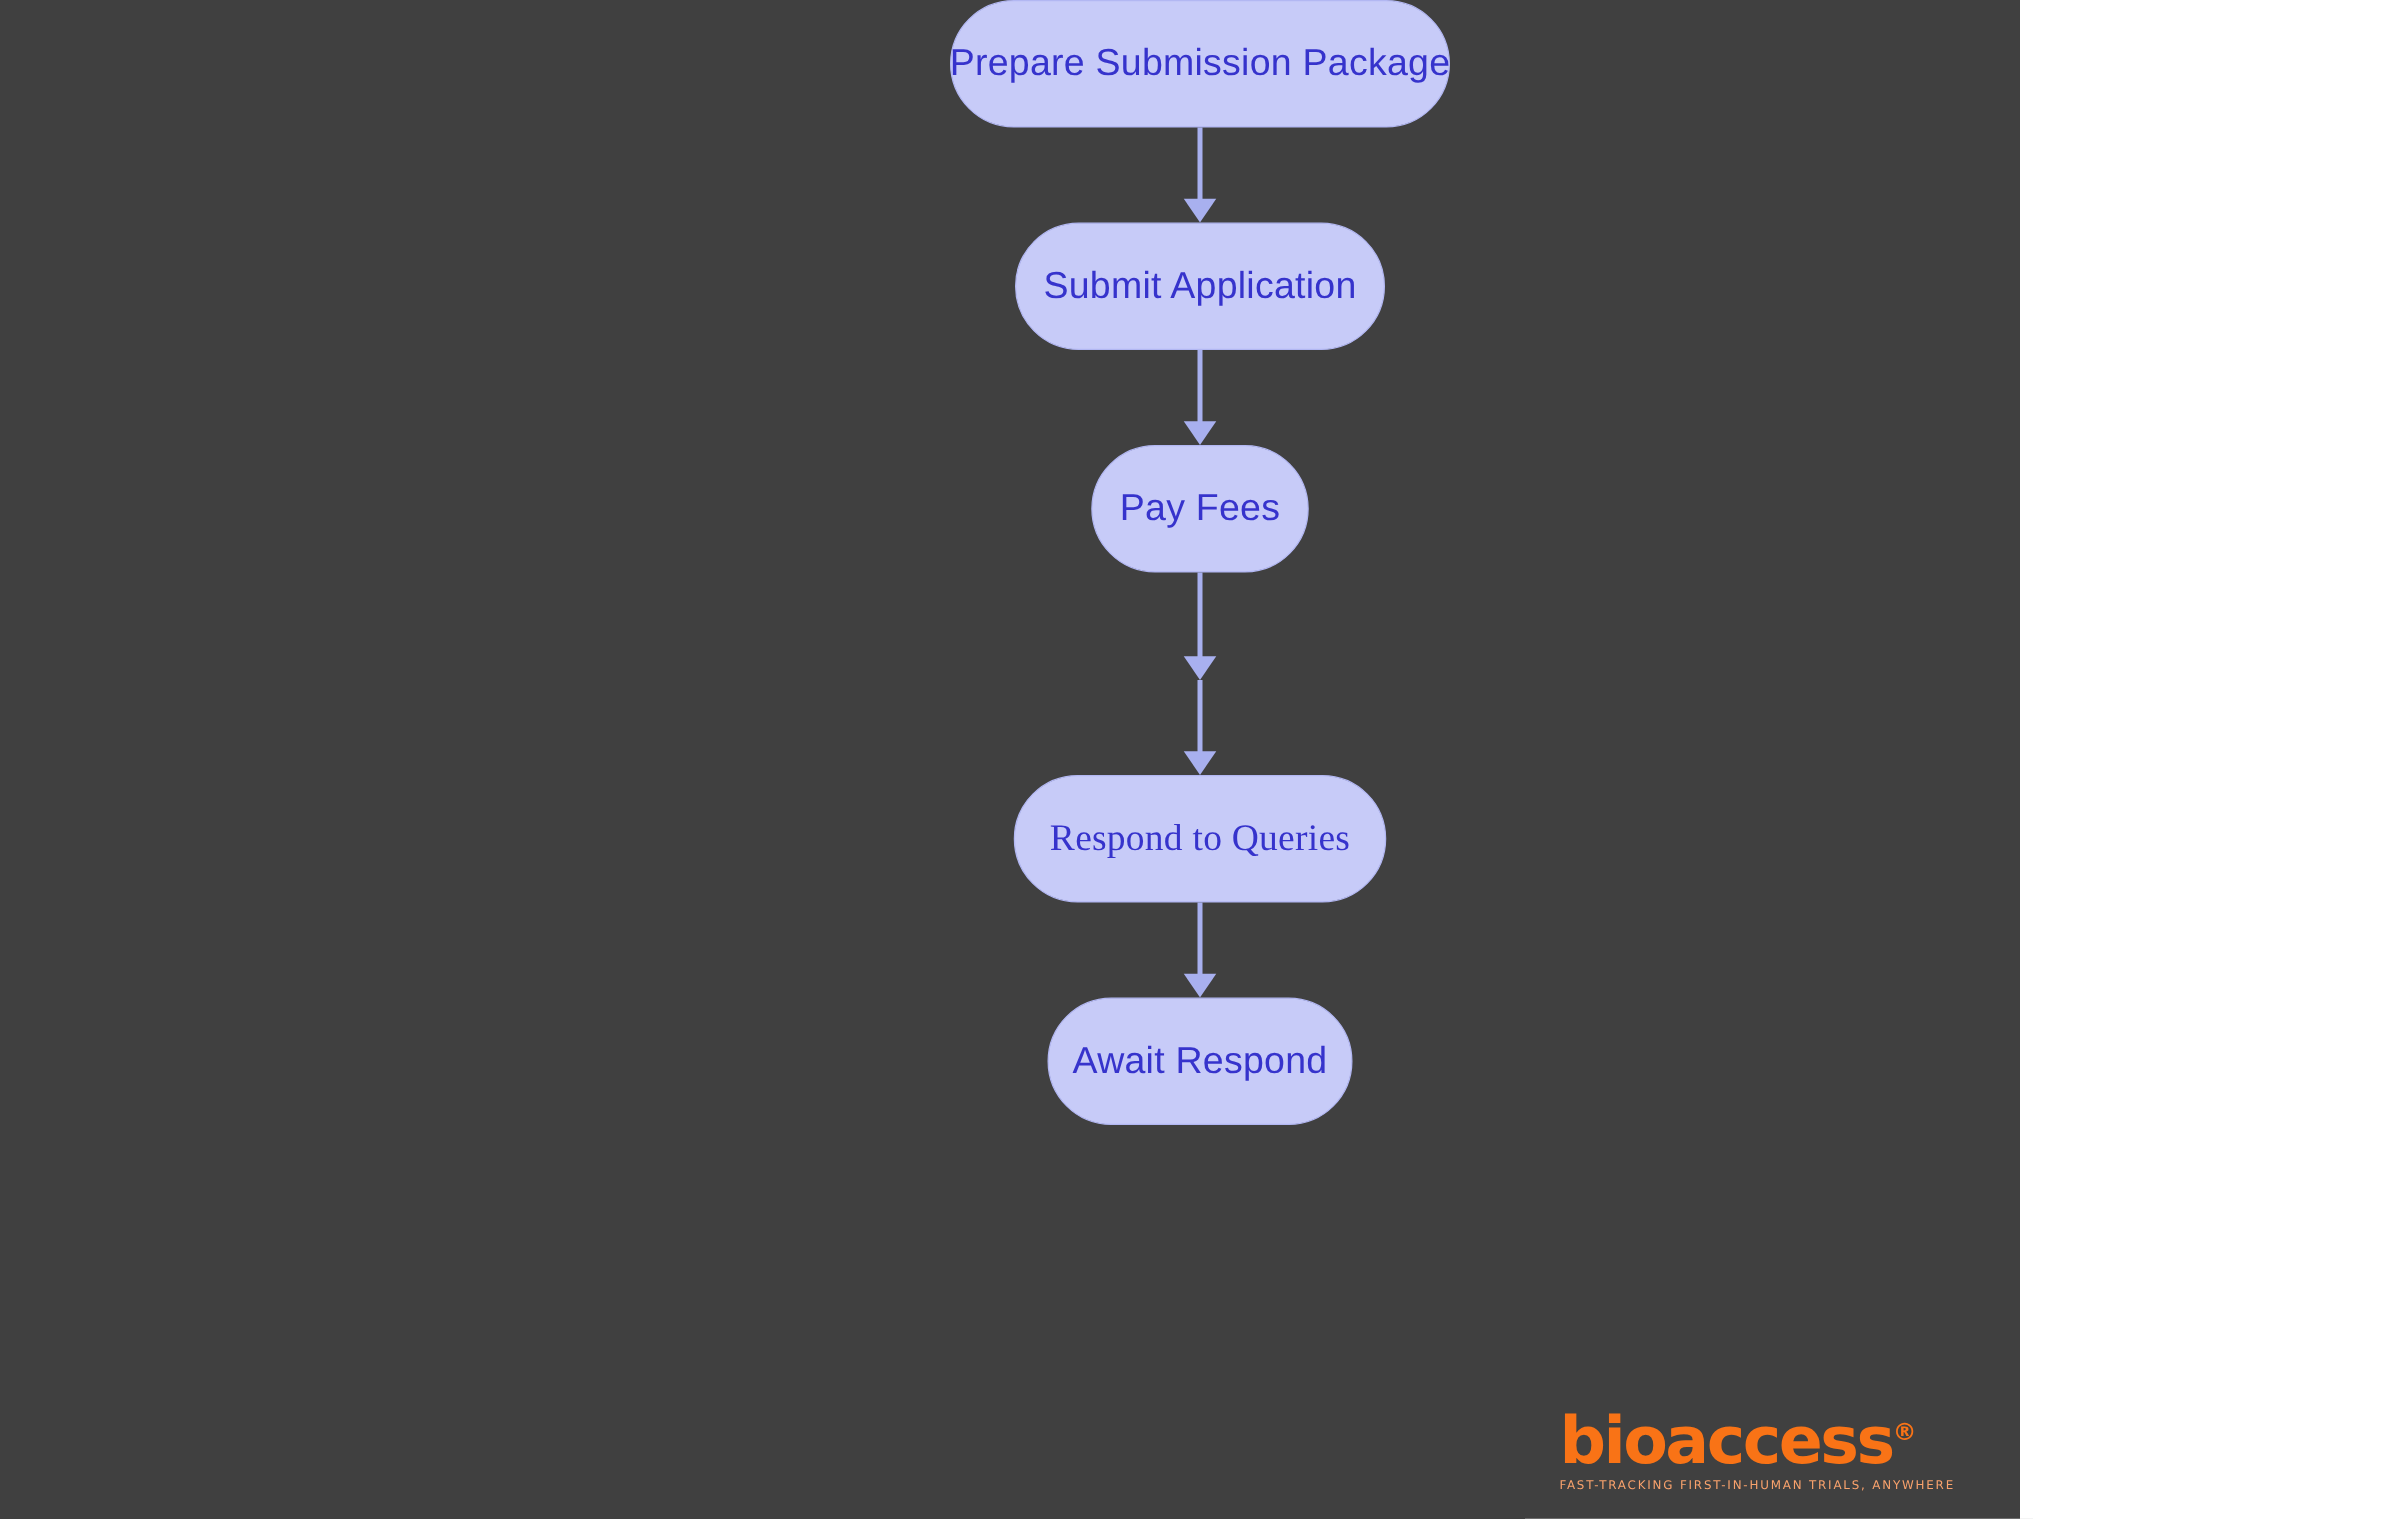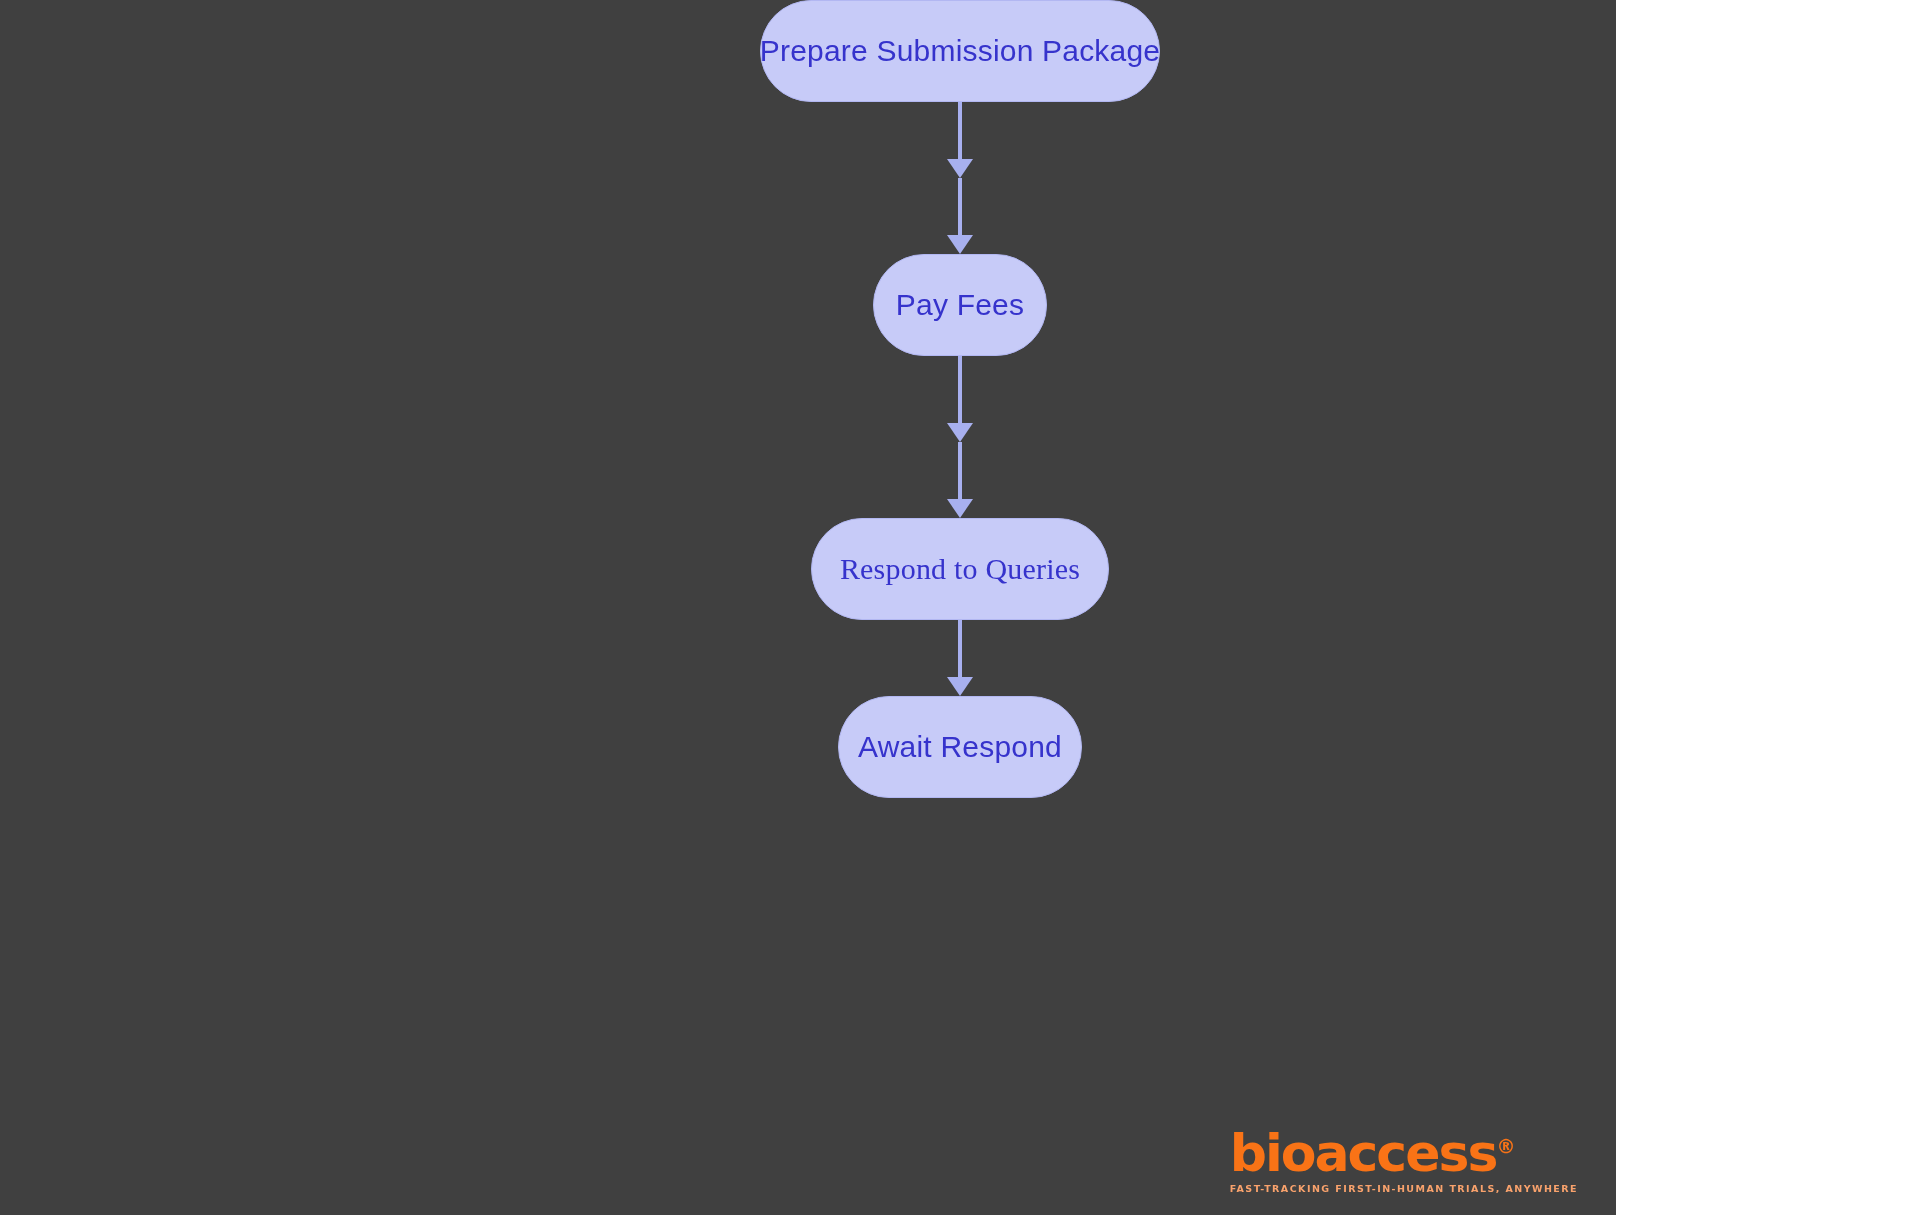--- a/index.html
+++ b/index.html
@@ -91,21 +91,21 @@
     border-top: 19px solid #a8b0ef;
     margin-top: -1px;
   }
 
   .c-short { height: 76px; }
   .c-med   { height: 86px; }
 
   
   .logo {
     position: absolute;
-    right: 38px;
+    right: 52px;
     bottom: 22px;
     text-align: left;
     user-select: none;
   }
   .logo-word {
     display: block;
     color: #f97316;
     font-family: "DejaVu Sans", sans-serif;
     font-size: 52px;
     font-weight: 700;
@@ -117,21 +117,21 @@
     font-size: 19px;
     font-weight: 700;
     vertical-align: super;
     letter-spacing: 0;
   }
   .logo-tag {
     display: block;
     color: #f9a26c;
     font-family: "DejaVu Sans", sans-serif;
     font-size: 9.5px;
-    font-weight: 700;
+    font-weight: 400;
     letter-spacing: 1.45px;
     line-height: 1;
     margin-top: 5px;
     white-space: nowrap;
   }
 </style>
 </head>
 <body>
 
 <div id="canvas">
@@ -140,20 +140,23 @@
 
     <div class="node n0">
       <span class="node-label">Prepare Submission Package</span>
     </div>
 
     <div class="connector c-short">
       <span class="stem"></span>
       <span class="head"></span>
     </div>
 
+    <div class="node n1">
+      <span class="node-label">Submit Application</span>
+    </div>
 
     <div class="connector c-short">
       <span class="stem"></span>
       <span class="head"></span>
     </div>
 
     <div class="node n2">
       <span class="node-label">Pay Fees</span>
     </div>
 

